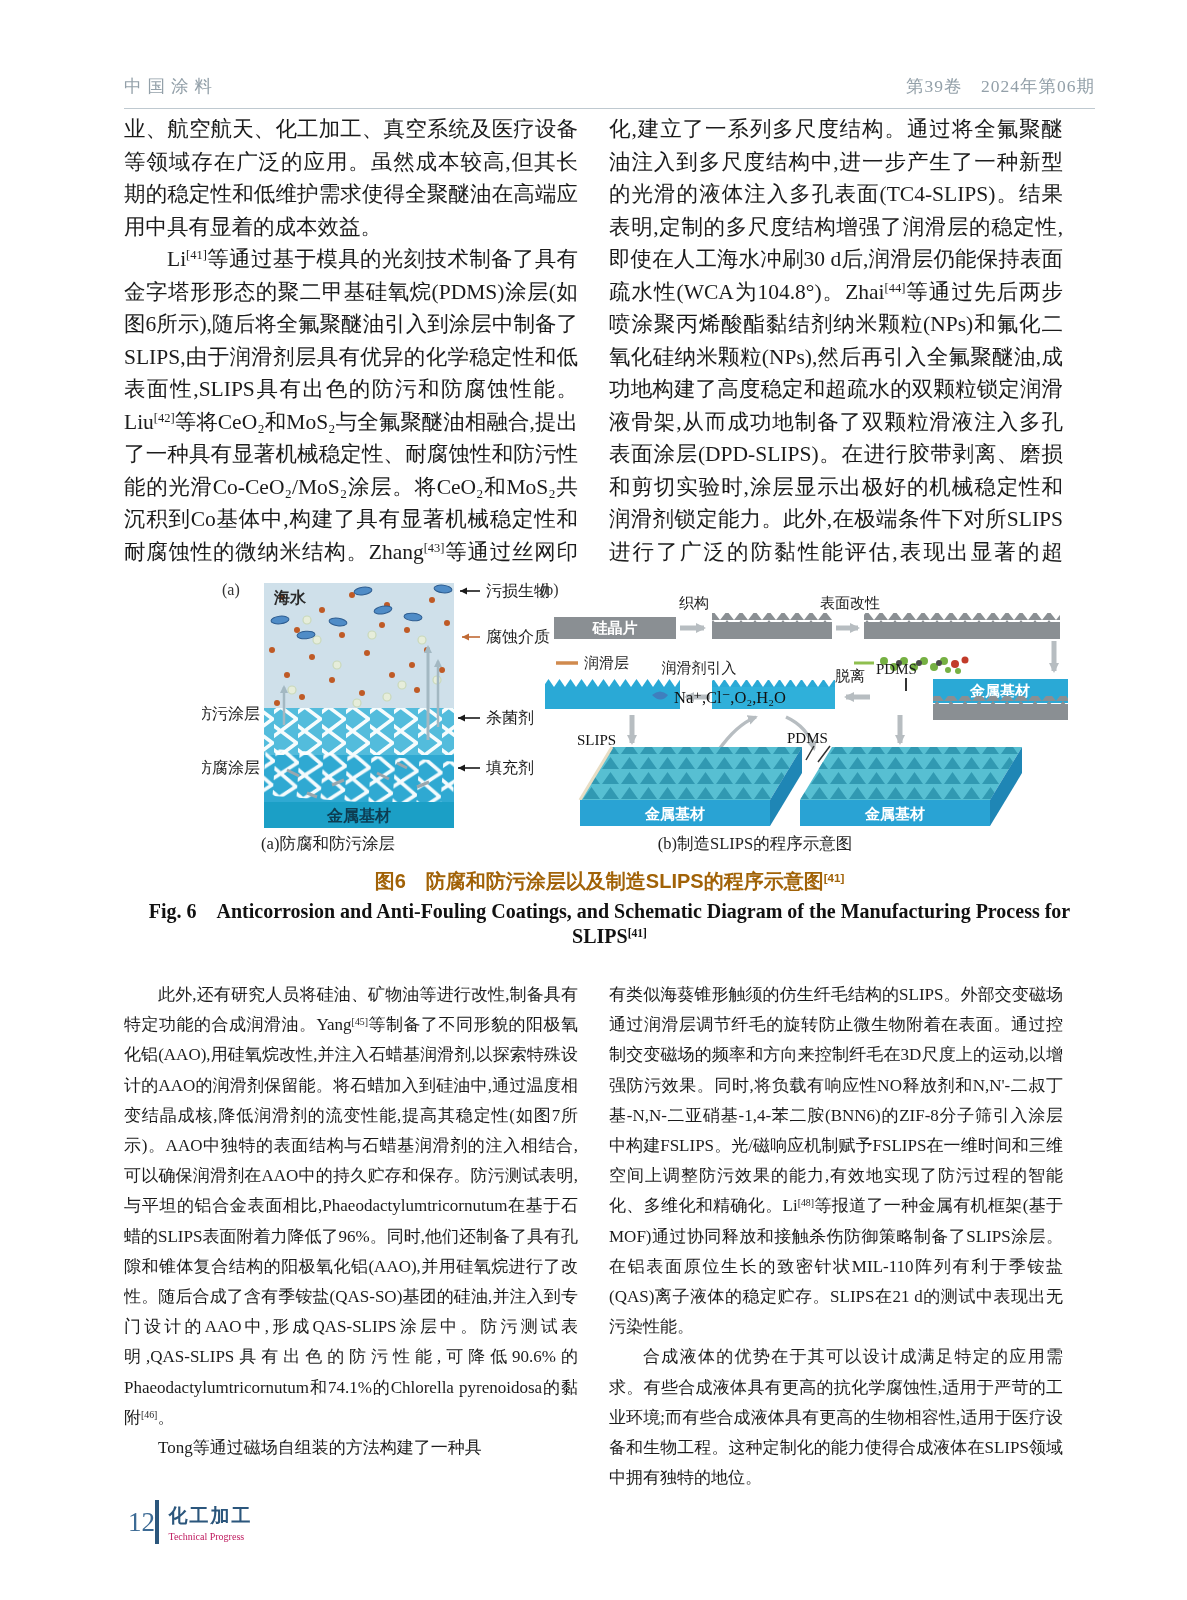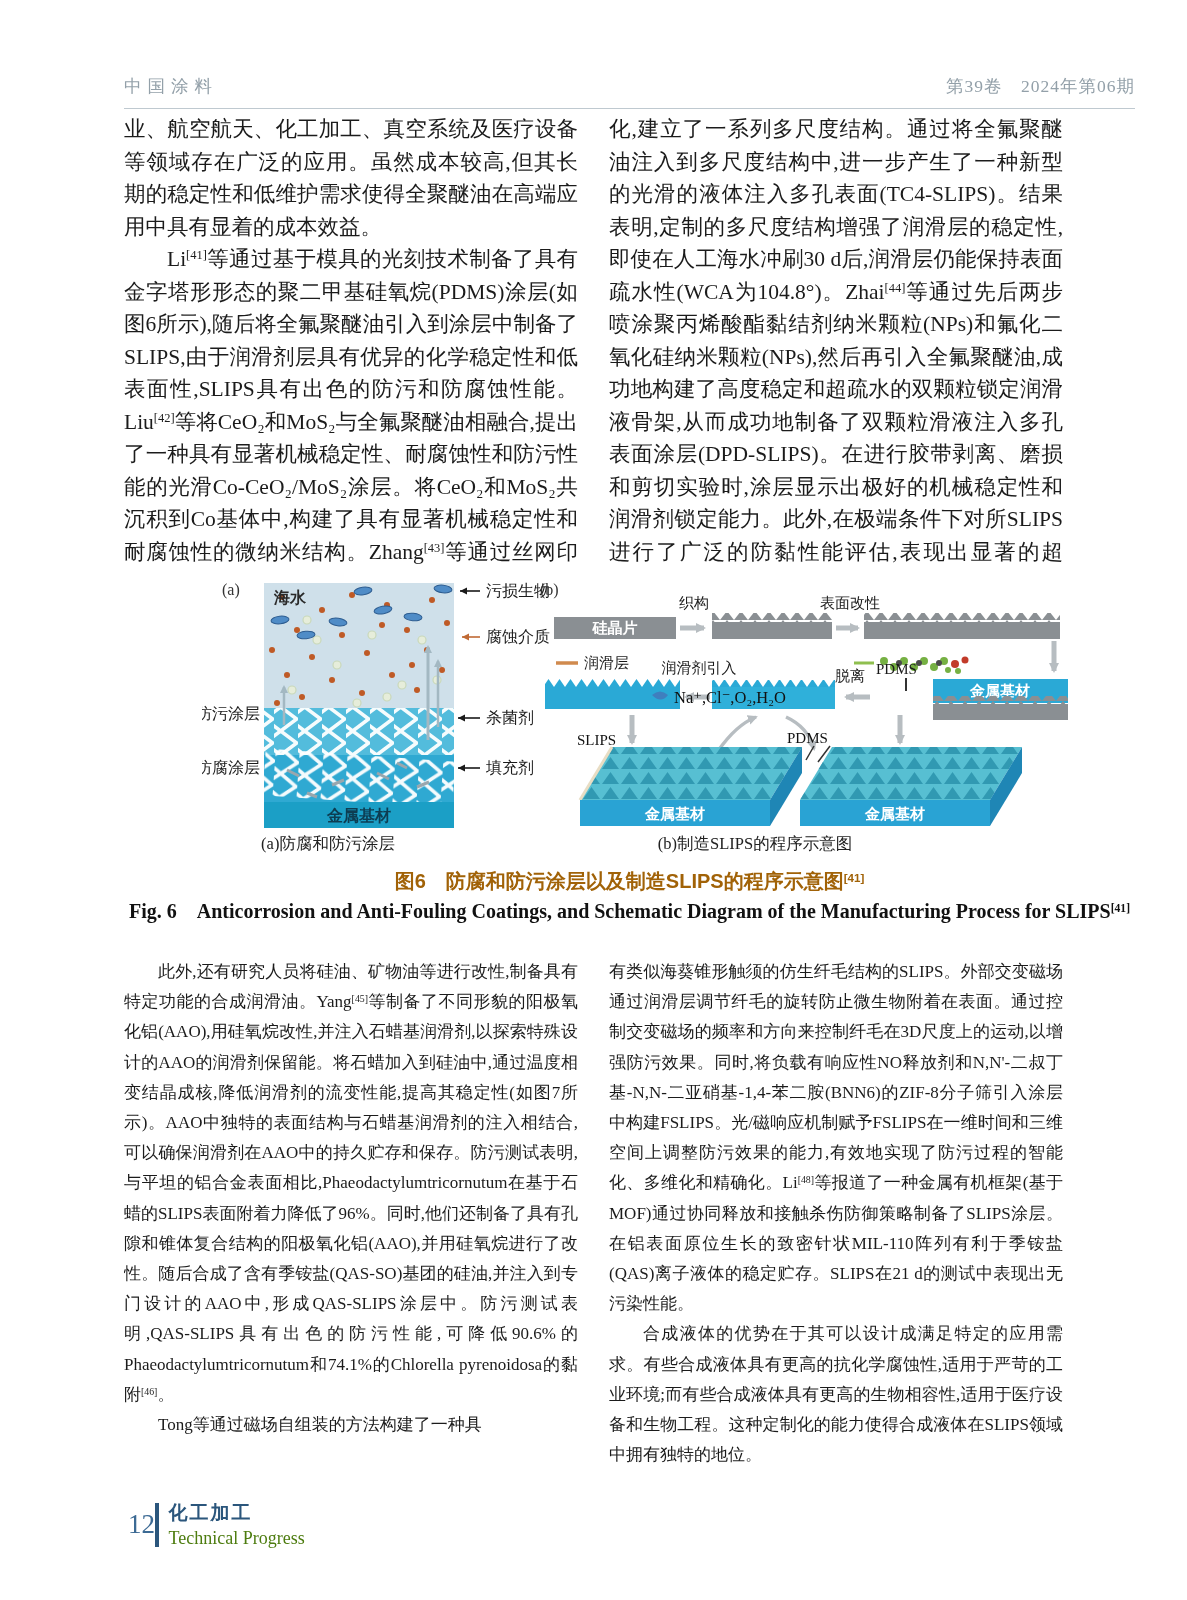--- a/index.html
+++ b/index.html
@@ -1,21 +1,21 @@
 <!DOCTYPE html>
 <html style="--header_gray: #93a0a9; --footer_blue: #3c6a94; --footer_bar: #2b567c; --sea_blue: #cfe0ea; --antifouling_blue: #53bcdc; --anticorrosion_blue: #2fa9d2; --substrate_blue: #1b9fc6; --bar_gray: #8a8f93; --corrosive_orange: #bf5a26;"><head>
 <meta charset="utf-8">
 <style>
   html,body{margin:0;padding:0;background:#ffffff;}
   .page{
     position:relative;
     width:1187px;height:1600px;
     background:#ffffff;
     box-sizing:border-box;
-    padding:74px 52px 0 124px;
+    padding:74px 92px 0 124px;
     overflow:hidden;
     font-family:"Liberation Serif","DejaVu Serif",serif;
     color:#1b1b1b;
   }
   .hdr{
     display:flex;justify-content:space-between;align-items:flex-end;
     color:var(--header_gray,#93a0a9);
     font-size:17.5px;
     border-bottom:1.5px solid #bfc9d0;
     padding-bottom:10px;
@@ -46,21 +46,21 @@
     font-size:27px;color:var(--footer_blue,#3c6a94);
     font-family:"Liberation Serif","DejaVu Serif",serif;
   }
   .footer .bar{width:3.5px;height:44px;background:var(--footer_bar,#2b567c);margin-right:10px;}
   .footer .sec-zh{
     font-family:"Liberation Sans","DejaVu Sans",sans-serif;
     font-weight:bold;font-size:19px;color:var(--footer_bar,#2b567c);letter-spacing:2px;
   }
   .footer .sec-en{
     font-family:"Liberation Serif","DejaVu Serif",serif;
-    font-size:18px;color:#4d7c0f;margin-top:2px;
+    font-size:10px;color:#be185d;margin-top:2px;
   }
   svg text{font-family:"Liberation Serif","DejaVu Serif",serif;}
 </style>
 </head>
 <body>
 
 <div class="page">
 
   <div class="hdr">
     <span class="journal">中国涂料</span>

